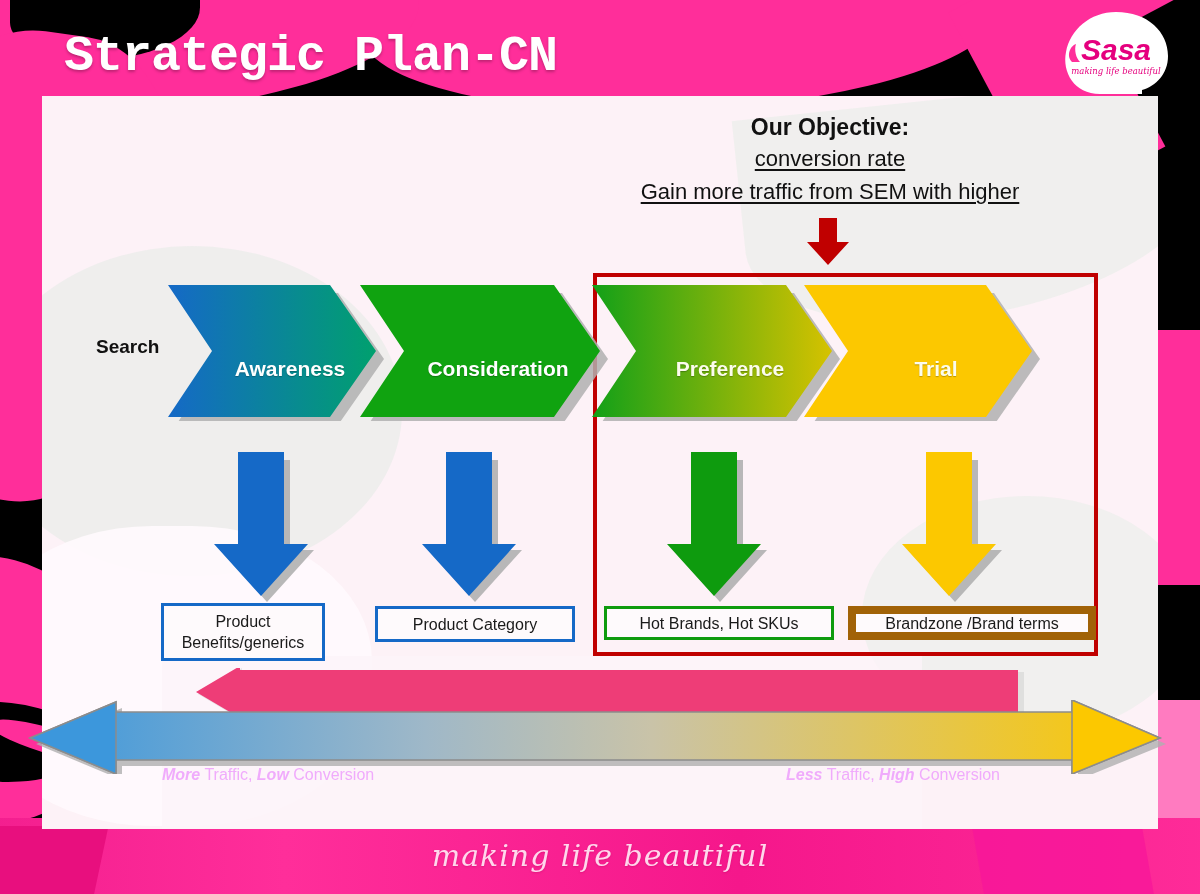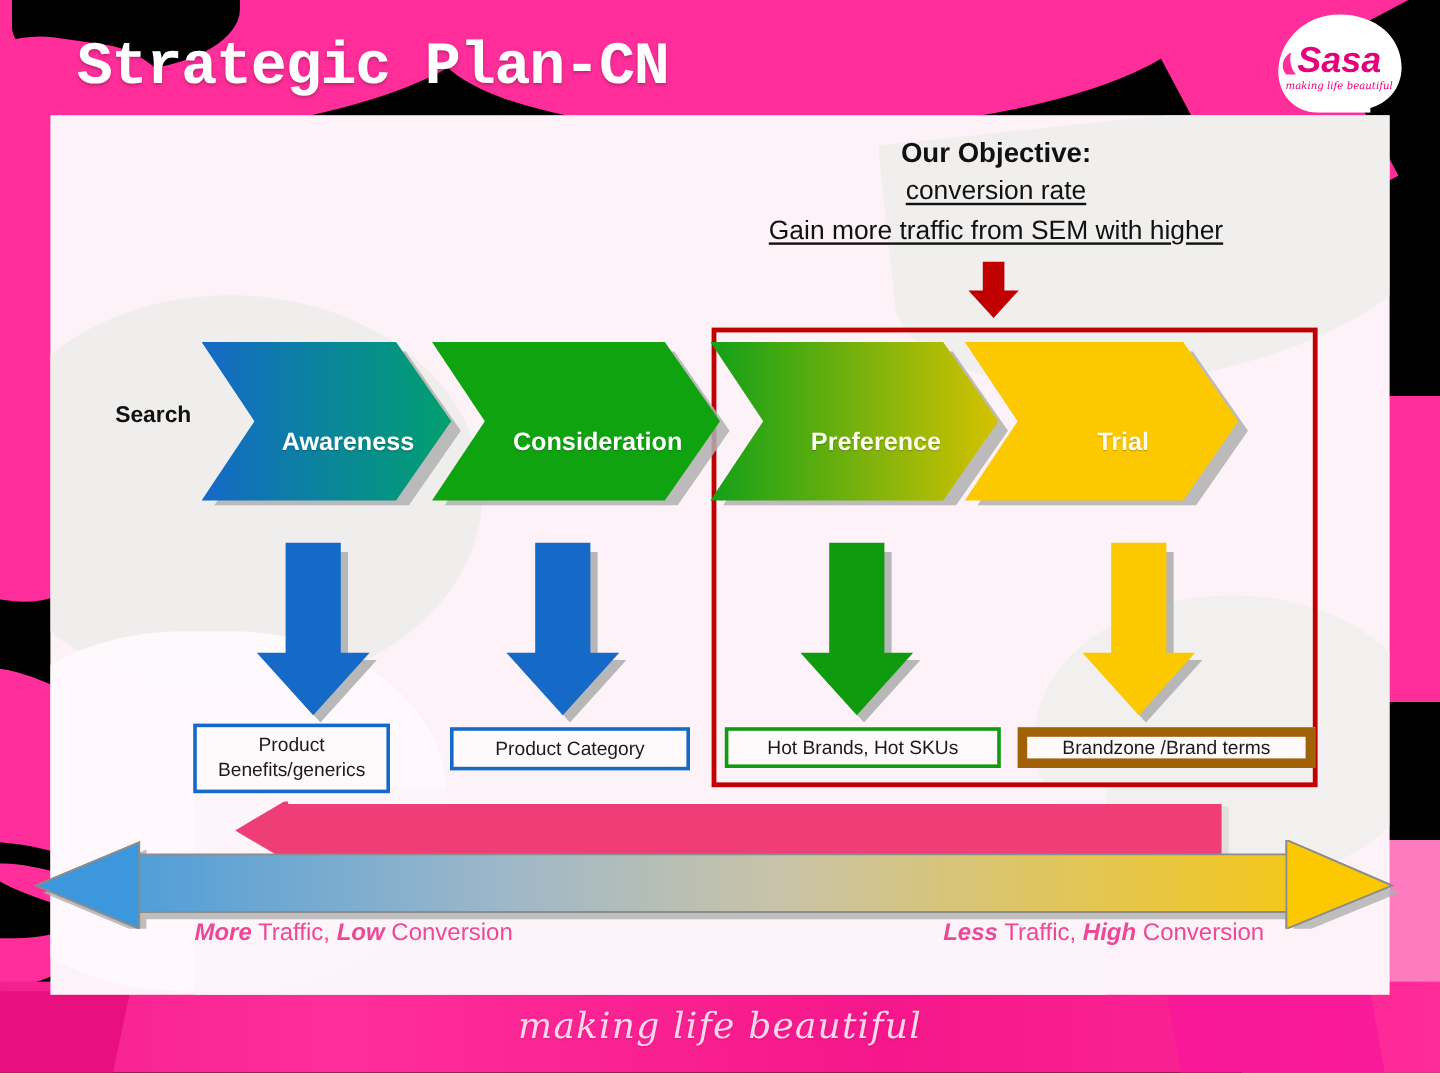--- a/index.html
+++ b/index.html
@@ -164,21 +164,21 @@
     position:absolute;background:#FEFAFC;box-sizing:border-box;
     display:flex;align-items:center;justify-content:center;
     text-align:center;color:#1A1A1A;font-size:16px;line-height:21px;
   }
 
   
   #pink-arrow{position:absolute;left:196px;top:668px;width:828px;height:52px;}
   #grad-arrow{position:absolute;left:0px;top:700px;width:1200px;height:74px;}
 
   
-  .caption{position:absolute;font-size:20px;color:#ec4899;white-space:nowrap;text-align:center;}
+  .caption{position:absolute;font-size:16px;color:#f0abfc;white-space:nowrap;text-align:center;}
   .caption b{font-style:italic;font-weight:bold;}
   #cap-left{left:162px;top:766px;}
   #cap-right{left:770px;top:766px;margin-left:16px;}
 
   
   #tagline{
     position:absolute;left:0;top:838px;width:1200px;text-align:center;
     font-family:"DejaVu Serif", serif;
     font-style:italic;font-size:30px;color:#FFD7EC;
     letter-spacing:1px;

